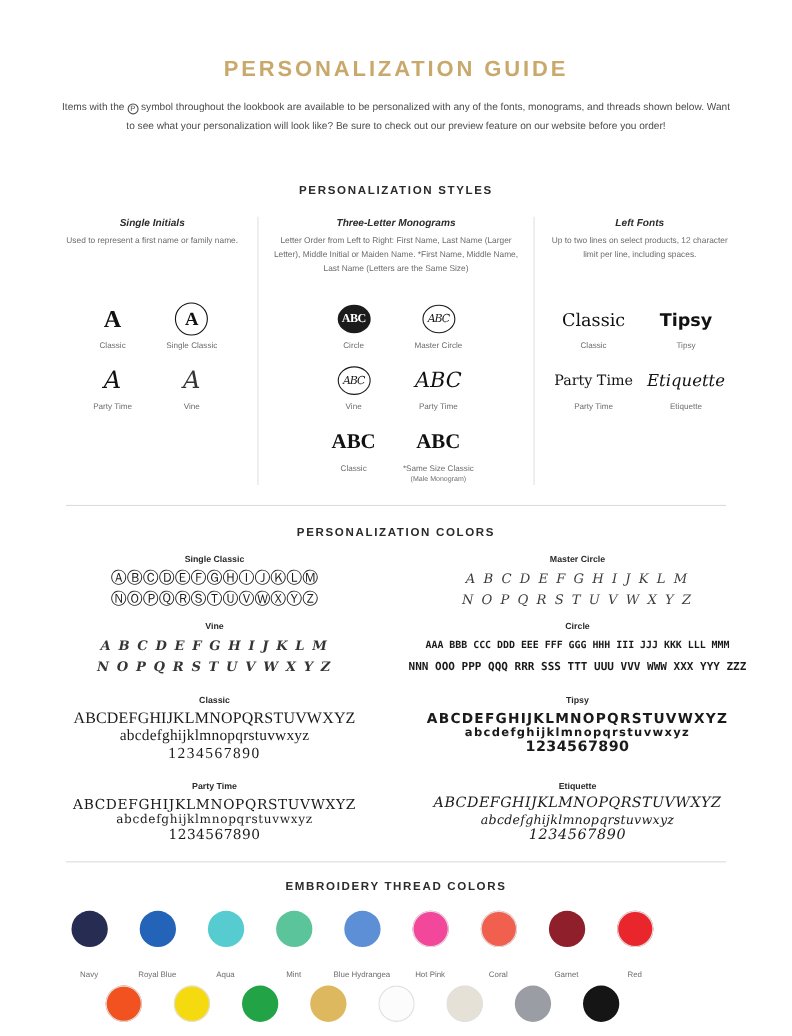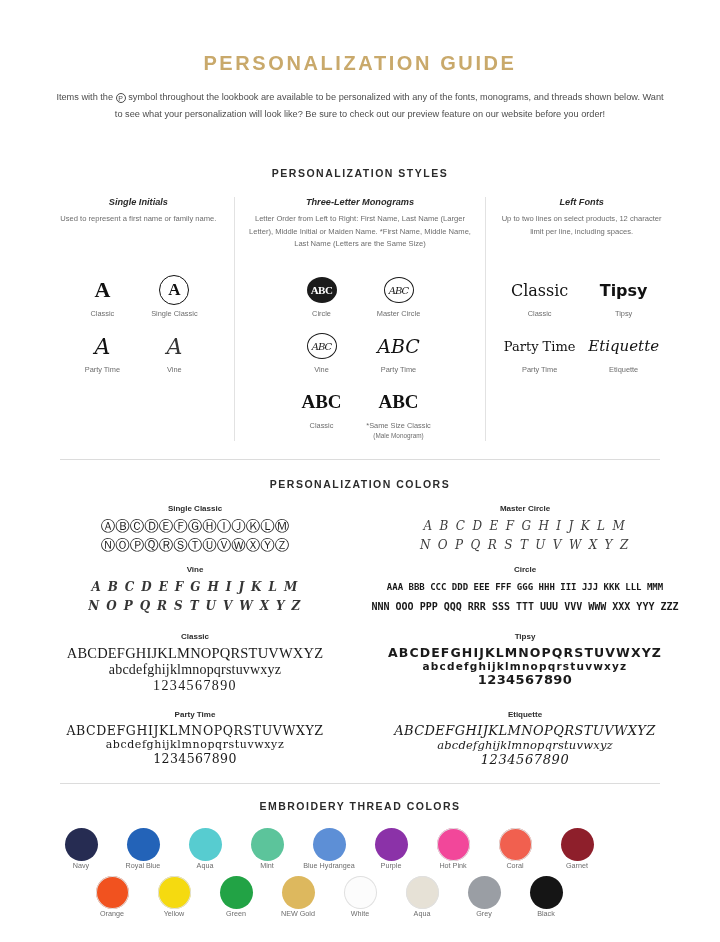--- a/index.html
+++ b/index.html
@@ -269,21 +269,21 @@
   }
   .swatch {
     width: 33px; height: 33px;
     border-radius: 50%;
     margin: 0 auto;
   }
   .swatch.bordered { box-shadow: inset 0 0 0 1px #e0e0e0; }
   .swatch-label {
     font-size: 7.2px;
     color: #6d6d6d;
-    margin-top: 0;
+    margin-top: 20px;
   }
 </style>
 </head>
 <body>
 
 <div class="page-title">PERSONALIZATION GUIDE</div>
 
 <div class="intro">
   <span>Items with the</span>
   <i class="pmark">P</i>
@@ -466,35 +466,35 @@
         </div>
         <div class="swatch-cell">
           <div class="swatch" style="background: rgb(92, 196, 155);"></div>
           <div class="swatch-label">Mint</div>
         </div>
         <div class="swatch-cell">
           <div class="swatch" style="background: rgb(93, 143, 214);"></div>
           <div class="swatch-label">Blue Hydrangea</div>
         </div>
         <div class="swatch-cell">
-          <div class="swatch" style="background: rgb(139, 50, 168);"></div>
-          <div class="swatch-label">Purple</div>
-        </div>
-        <div class="swatch-cell">
           <div class="swatch bordered" style="background: rgb(242, 71, 154);"></div>
           <div class="swatch-label">Hot Pink</div>
         </div>
         <div class="swatch-cell">
           <div class="swatch bordered" style="background: rgb(241, 96, 79);"></div>
           <div class="swatch-label">Coral</div>
         </div>
         <div class="swatch-cell">
           <div class="swatch" style="background: rgb(142, 31, 43);"></div>
           <div class="swatch-label">Garnet</div>
         </div>
+        <div class="swatch-cell">
+          <div class="swatch bordered" style="background: rgb(232, 38, 44);"></div>
+          <div class="swatch-label">Red</div>
+        </div>
       </div>
     <div class="thread-row offset" id="row2">
         <div class="swatch-cell">
           <div class="swatch bordered" style="background: rgb(241, 82, 31);"></div>
           <div class="swatch-label">Orange</div>
         </div>
         <div class="swatch-cell">
           <div class="swatch bordered" style="background: rgb(245, 218, 16);"></div>
           <div class="swatch-label">Yellow</div>
         </div>

